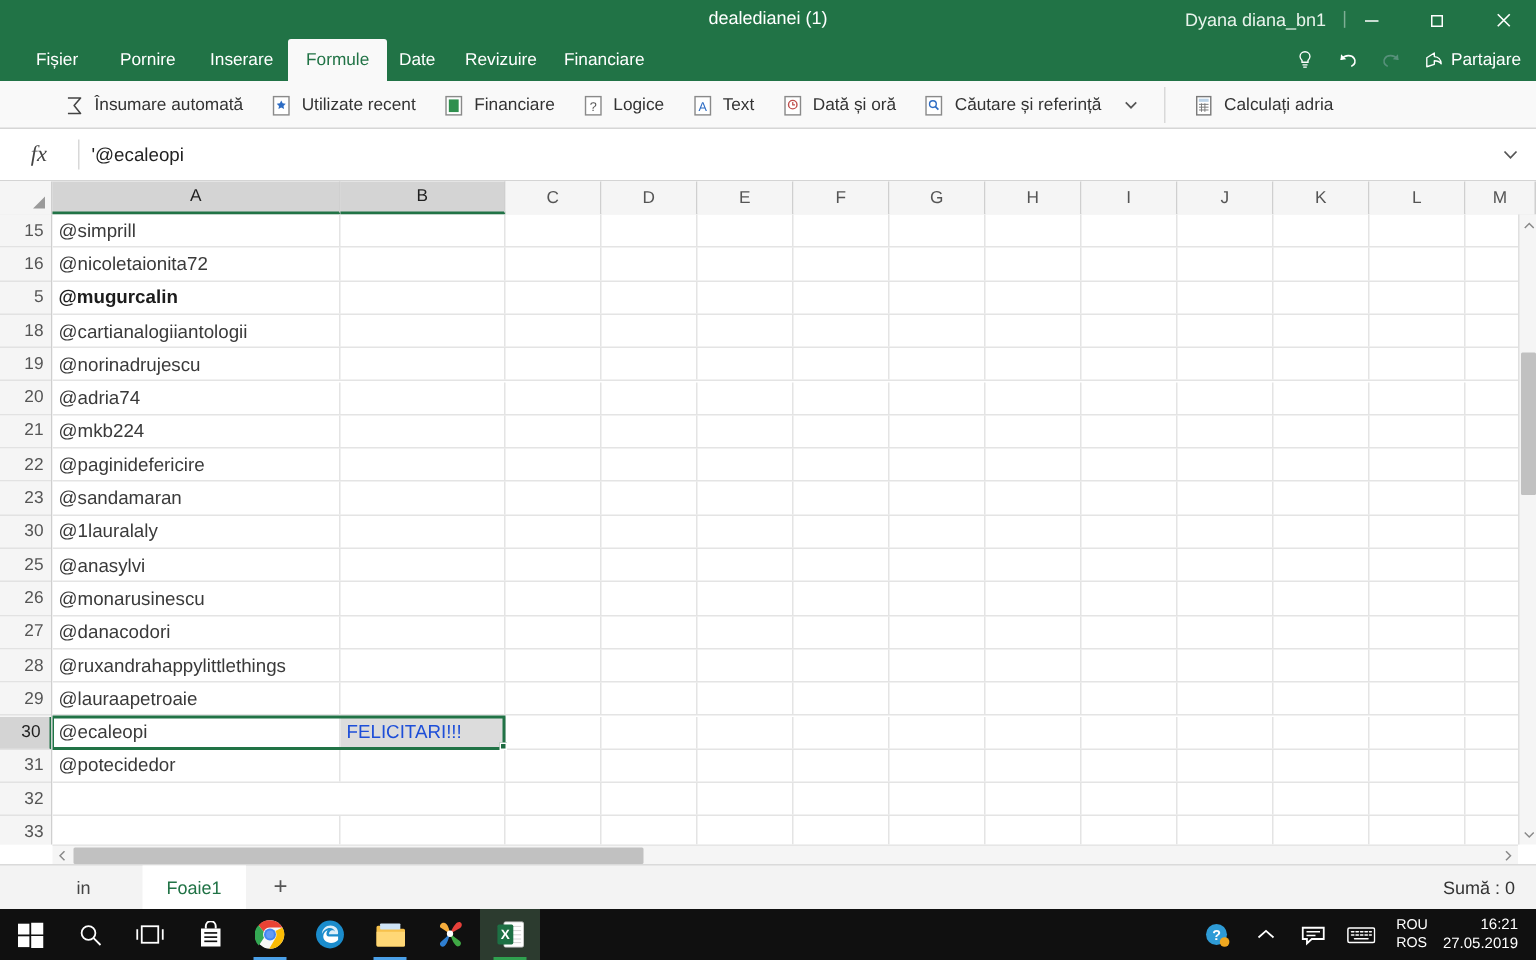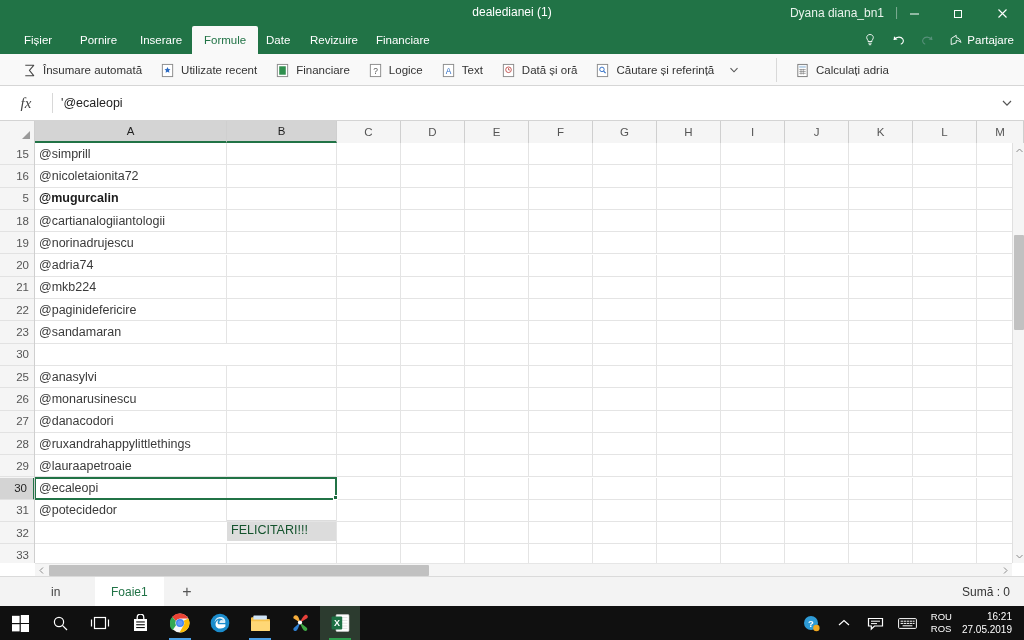--- a/index.html
+++ b/index.html
@@ -141,21 +141,21 @@
     position: absolute; left: 0; width: 100%; height: 22.3px;
     border-bottom: 1px solid #e4e4e4;
   }
   .cell {
     position: absolute; top: 0; height: 21.3px;
     display: flex; align-items: center;
     padding-left: 4px; font-size: 12.5px; color: #3a3a3a;
     border-right: 1px solid #e4e4e4; white-space: nowrap; overflow: hidden;
   }
   .cell.bold { font-weight: bold; color: #1c1c1c; }
-  .cell.hl { background: #dcdcdc; color: #14532d; margin-top: 42px; }
+  .cell.hl { background: #dcdcdc; color: #1d4ed8; }
 
   .selbox {
     position: absolute; border: 2px solid #217346; pointer-events: none;
   }
   .fillhandle {
     position: absolute; width: 5px; height: 5px; background: #1e6b41;
     border: 1px solid #fff;
   }
 
   
@@ -301,21 +301,21 @@
         <svg width="14" height="14" viewBox="0 0 14 14">
           <path d="M2.2 11.5V5.5l5-3.2v2.4c2.8.2 4.4 2 4.6 4.8-1-1.3-2.5-2-4.6-2v2.4z" fill="none" stroke="#ffffff" stroke-width="0.9" stroke-linejoin="round"></path>
         </svg>
         <span>Partajare</span>
       </div>
     </div>
   </div>
 
   <div class="ribbon-body">
 
-    <div class="rgroup" style="left:13px;">
+    <div class="rgroup" style="left:33px;">
       <div class="rbtn">
         <svg class="ricon" viewBox="0 0 16 16">
           <path d="M3.5 2.5h9l-4.6 5.4 4.6 5.6h-9" fill="none" stroke="#444" stroke-width="1.1" stroke-linejoin="round"></path>
         </svg>
         <span>Însumare automată</span>
       </div>
 
       <div class="rbtn">
         <svg class="ricon" viewBox="0 0 16 16">
           <rect x="2.5" y="1.5" width="11" height="13" fill="#fff" stroke="#8a8a8a" stroke-width="1"></rect>
@@ -582,20 +582,21 @@
         <div class="cell" style="left:558px;width:64px"></div>
         <div class="cell" style="left:622px;width:64px"></div>
         <div class="cell" style="left:686px;width:64px"></div>
         <div class="cell" style="left:750px;width:64px"></div>
         <div class="cell" style="left:814px;width:64px"></div>
         <div class="cell" style="left:878px;width:64px"></div>
         <div class="cell" style="left:942px;width:47px"></div>
       </div>
 
       <div class="gridrow" style="top:200.7px">
+        <div class="cell" style="left:0px;width:192px">@1lauralaly</div>
         <div class="cell" style="left:192px;width:110px"></div>
         <div class="cell" style="left:302px;width:64px"></div>
         <div class="cell" style="left:366px;width:64px"></div>
         <div class="cell" style="left:430px;width:64px"></div>
         <div class="cell" style="left:494px;width:64px"></div>
         <div class="cell" style="left:558px;width:64px"></div>
         <div class="cell" style="left:622px;width:64px"></div>
         <div class="cell" style="left:686px;width:64px"></div>
         <div class="cell" style="left:750px;width:64px"></div>
         <div class="cell" style="left:814px;width:64px"></div>

